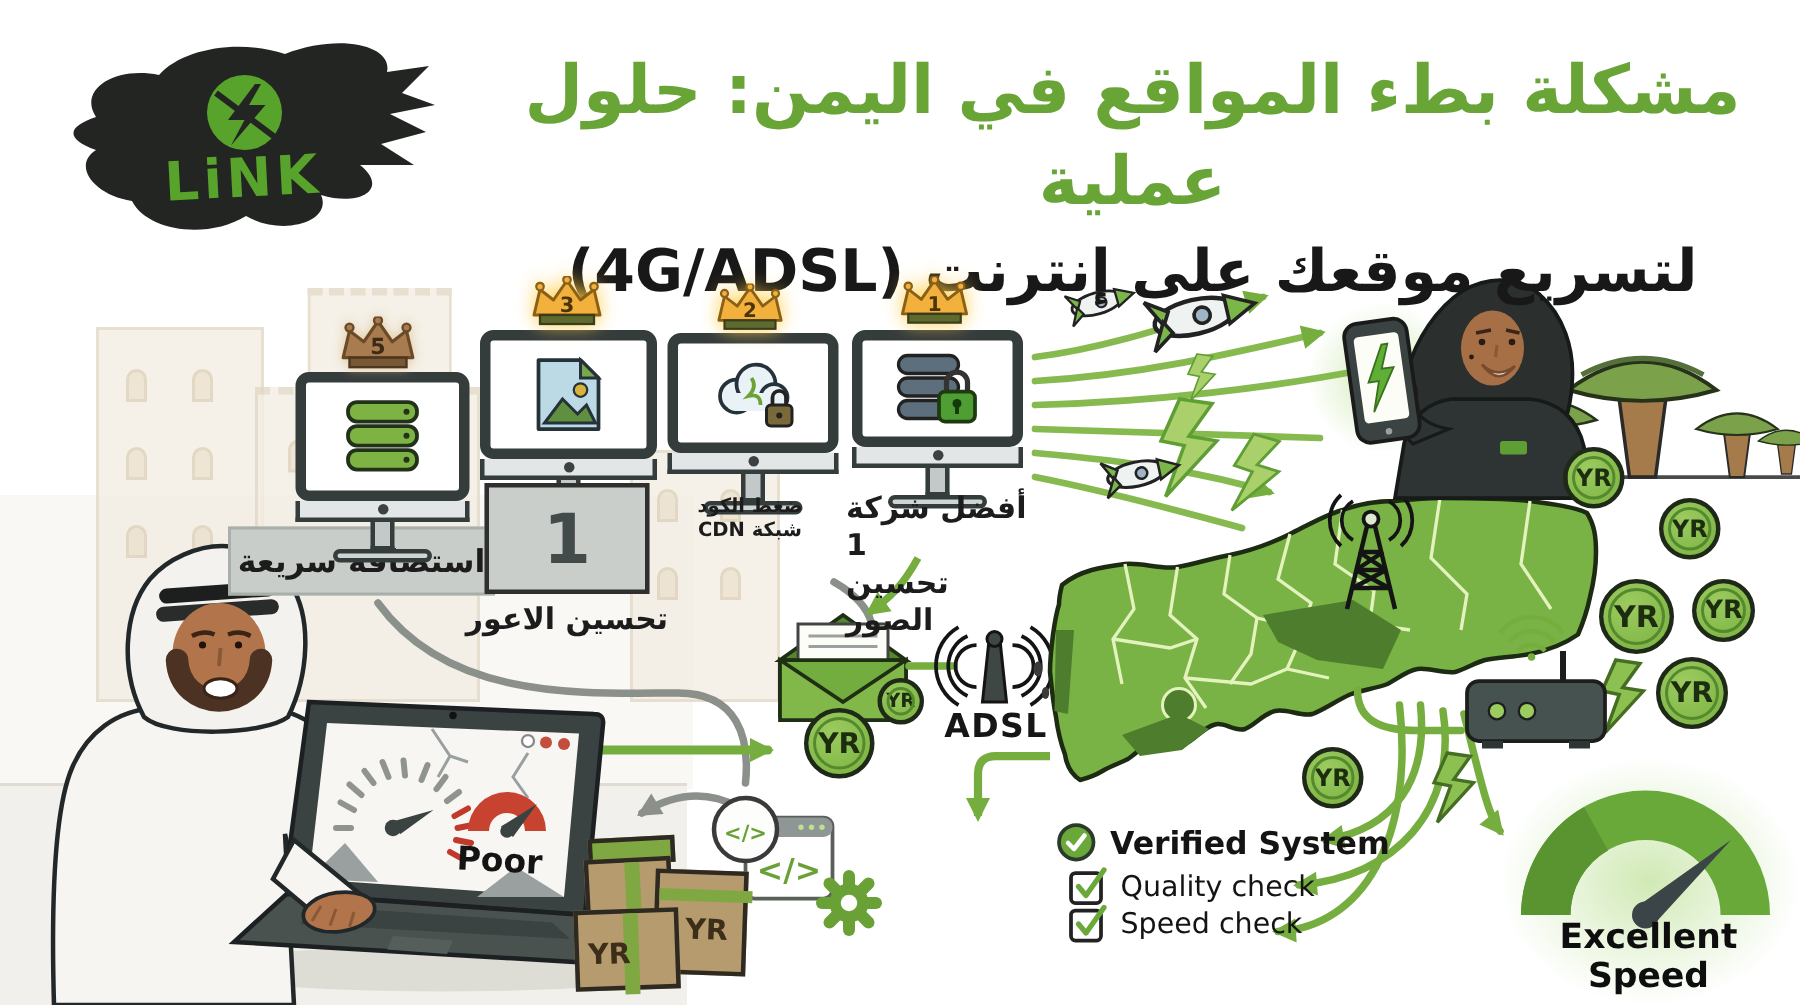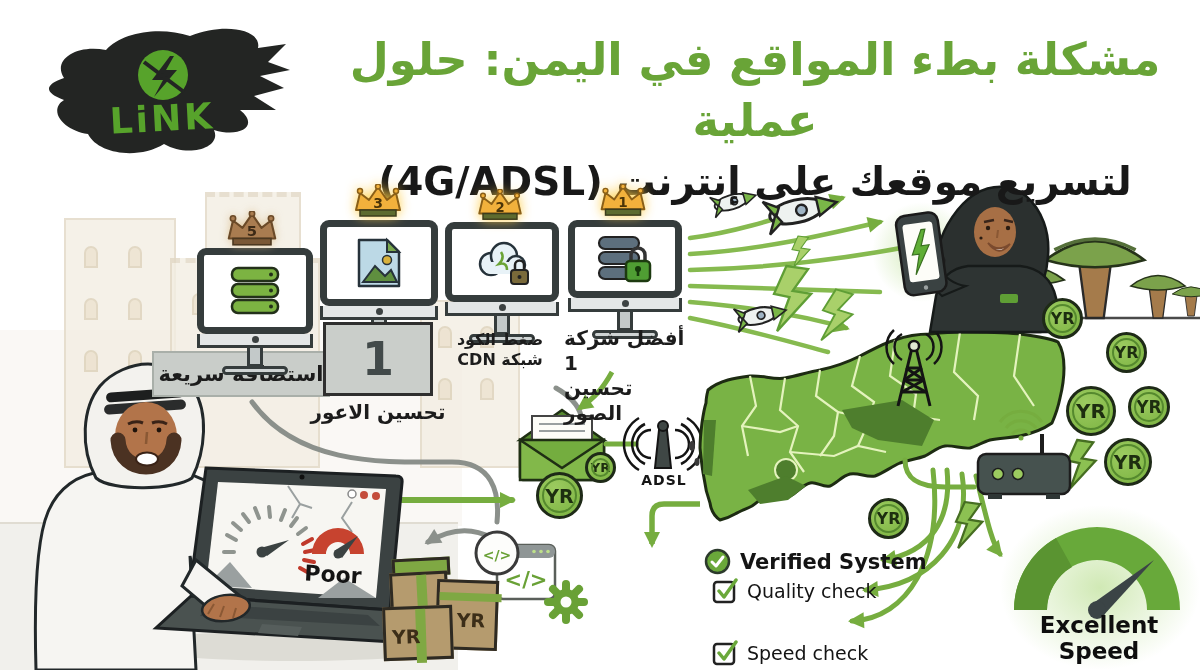--- a/index.html
+++ b/index.html
@@ -44,21 +44,21 @@
         background:radial-gradient(circle at 38% 32%,#9ccb60,#79b13f);
         display:flex;align-items:center;justify-content:center;font-weight:bold;color:#1d2e10;}
   .coin:after{content:"";position:absolute;inset:3px;border:2px solid #55892e;border-radius:50%;}
 
   
   .check-row{position:absolute;display:flex;align-items:center;gap:9px;color:#141414;}
   .check-row .t1{font-size:21px;font-weight:bold;}
   .check-row .t2{font-size:19px;font-weight:500;}
 
   .adsl{position:absolute;left:626px;top:472px;width:76px;text-align:center;
-        font-size:14px;font-weight:bold;color:#161616;letter-spacing:1px;}
+        font-size:22px;font-weight:bold;color:#161616;letter-spacing:1px;}
   .codetag{position:absolute;left:594px;top:542px;font-family:"DejaVu Sans Mono",monospace;
            font-size:28px;font-weight:bold;color:#273a3c;}
   .excellent{position:absolute;left:1000px;top:612px;width:198px;text-align:center;
              font-size:23px;font-weight:bold;color:#0e0e0e;}
   .poor{position:absolute;left:298px;top:562px;width:70px;text-align:center;transform:rotate(3deg);
         font-size:22px;font-weight:bold;color:#141414;}
 
   
   .box{position:absolute;background:#b59b6e;border:3px solid #2e2a22;}
   .box .tape{position:absolute;background:#7fa843;}
@@ -479,21 +479,21 @@
       <div class="m-base"></div>
   </div>
   <svg class="crown" style="left:475px;top:189px;" width="50" height="34" viewBox="0 0 52 36">
     <path d="M4,26 L8,9 L17,16 L26,3 L35,16 L44,9 L48,26 Z" fill="#f2b13c" stroke="#8a5f17" stroke-width="2" stroke-linejoin="round"></path>
     <circle cx="8" cy="7" r="2.5" fill="#f2b13c" stroke="#8a5f17" stroke-width="1.5"></circle>
     <circle cx="26" cy="2.5" r="2.5" fill="#f2b13c" stroke="#8a5f17" stroke-width="1.5"></circle>
     <circle cx="44" cy="7" r="2.5" fill="#f2b13c" stroke="#8a5f17" stroke-width="1.5"></circle>
     <rect x="8" y="26" width="36" height="6" fill="#5d6b2f" stroke="#3c3c1c" stroke-width="1.5"></rect>
     <text x="26" y="24" text-anchor="middle" font-size="14" font-weight="bold" fill="#4a3408">2</text>
   </svg>
-  <div class="plabel abs" style="left:436px;top:330px;width:128px;font-size:16px;text-align:center;">
+  <div class="plabel abs" style="left:436px;top:330px;width:128px;font-size:13px;text-align:center;">
     <div>ضغط الكود</div>
     <div>شبكة CDN</div>
   </div>
 
   <div class="abs" style="left:568px;top:220px;">
     <div class="m-screen" style="width:114px;height:78px;">
       <svg width="60" height="52" viewBox="0 0 60 52">
         <rect x="4" y="4" width="40" height="12" rx="6" fill="#5d6f7d" stroke="#222" stroke-width="2.2"></rect>
         <rect x="4" y="19" width="40" height="12" rx="6" fill="#5d6f7d" stroke="#222" stroke-width="2.2"></rect>
         <rect x="4" y="34" width="40" height="12" rx="6" fill="#5d6f7d" stroke="#222" stroke-width="2.2"></rect>
@@ -569,21 +569,21 @@
     </svg>
     <span class="t1">Verified System</span>
   </div>
   <div class="check-row" style="left:712px;top:578px;">
     <svg width="26" height="26" viewBox="0 0 26 26">
       <rect x="2" y="4" width="20" height="20" rx="3" fill="#ffffff" stroke="#222" stroke-width="2.5"></rect>
       <path d="M7,13 L12,19 L24,2" fill="none" stroke="#6aa83a" stroke-width="3.5" stroke-linecap="round" stroke-linejoin="round"></path>
     </svg>
     <span class="t2">Quality check</span>
   </div>
-  <div class="check-row" style="left:712px;top:640px;text-align:right;">
+  <div class="check-row" style="left:712px;top:603px;text-align:right;">
     <svg width="26" height="26" viewBox="0 0 26 26">
       <rect x="2" y="4" width="20" height="20" rx="3" fill="#ffffff" stroke="#222" stroke-width="2.5"></rect>
       <path d="M7,13 L12,19 L24,2" fill="none" stroke="#6aa83a" stroke-width="3.5" stroke-linecap="round" stroke-linejoin="round"></path>
     </svg>
     <span class="t2">Speed check</span>
   </div>
 
 </div>
 
 </body></html>

